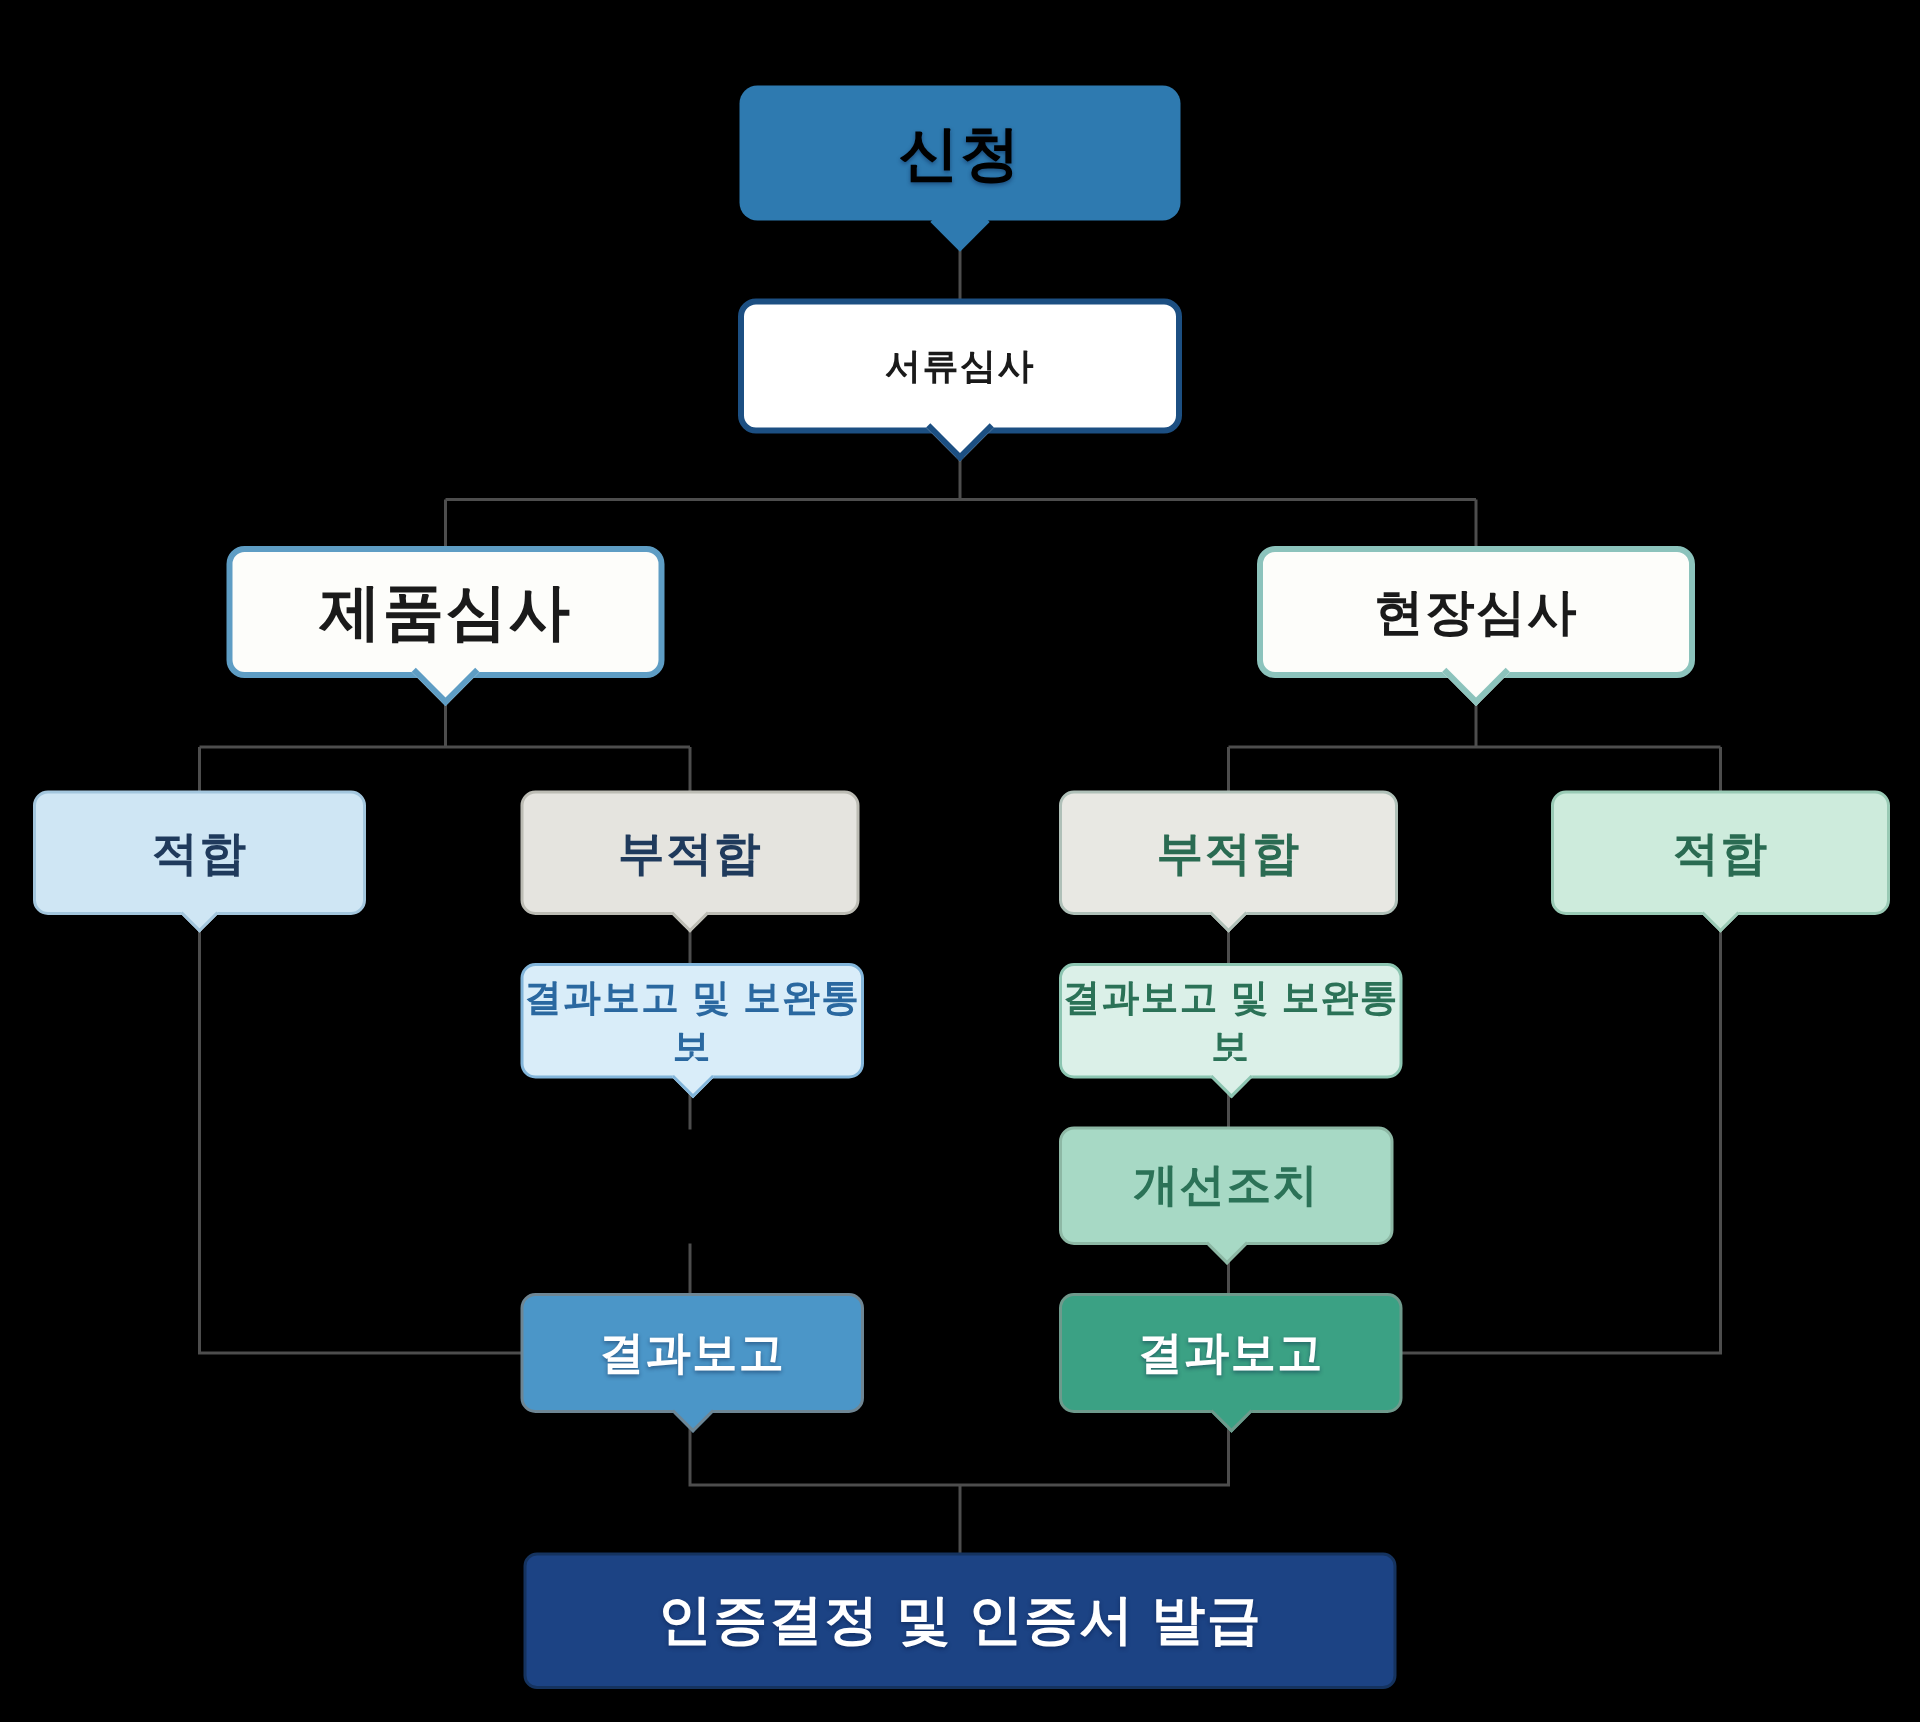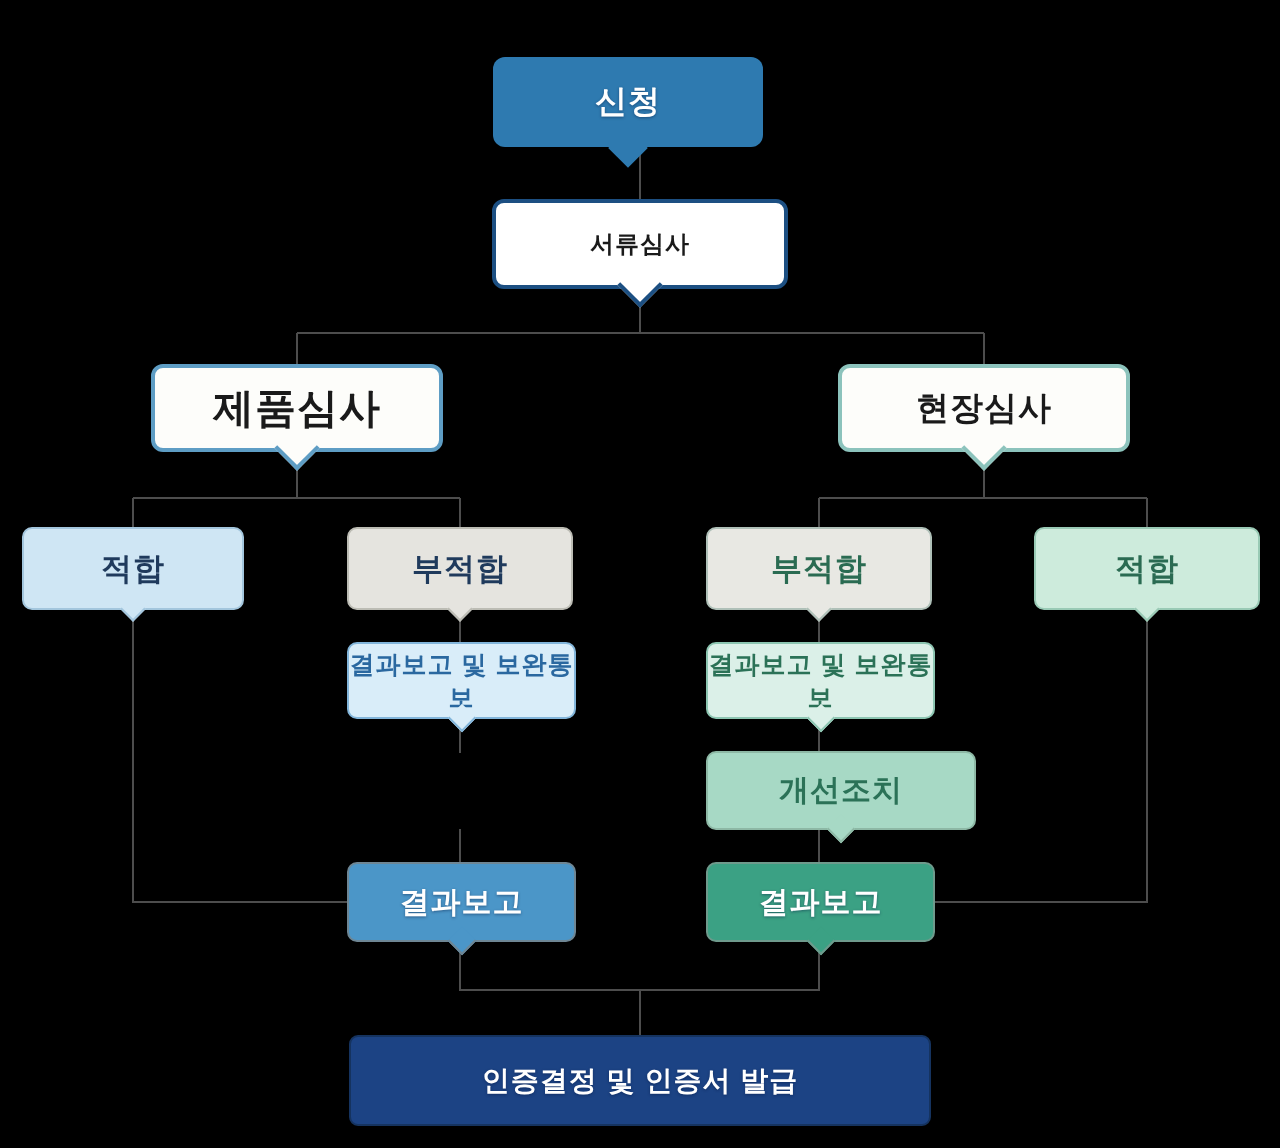--- a/index.html
+++ b/index.html
@@ -29,39 +29,39 @@
     position:absolute;left:50%;bottom:var(--to,-9px);
     width:var(--tw,16px);height:var(--tw,16px);
     background:var(--fill);
     border-right:var(--bw,0px) solid var(--bd,transparent);
     border-bottom:var(--bw,0px) solid var(--bd,transparent);
     transform:translateX(-50%) rotate(45deg);
   }
   .shadowed{text-shadow:0 1px 3px rgba(0,20,60,.45);}
 
   
-  .n-apply   {left:493px;top:57px; width:270px;height:90px;--fill:#2e7ab0;color:#ffffff;font-size:32px;--tw:28px;--to:-15px;}
+  .n-apply   {left:493px;top:57px; width:294px;height:90px;--fill:#2e7ab0;color:#000000;font-size:40px;--tw:28px;--to:-15px;}
   .n-doc     {left:492px;top:199px;width:296px;height:90px;--fill:#ffffff;--bd:#1c4f82;--bw:4px;color:#1a1a1a;font-size:24px;--tw:28px;--to:-16px;}
   .n-product {left:151px;top:364px;width:292px;height:88px;--fill:#fdfdfa;--bd:#5e9dc4;--bw:4px;color:#1a1a1a;font-size:41px;--tw:28px;--to:-16px;}
   .n-site    {left:838px;top:364px;width:292px;height:88px;--fill:#fdfdfa;--bd:#8cc3bc;--bw:4px;color:#1a1a1a;font-size:33px;--tw:28px;--to:-16px;}
 
   .n-ppass   {left:22px;  top:527px;width:222px;height:83px;--fill:#cfe6f4;--bd:#a3c6dd;--bw:2px;color:#1f3a5c;font-size:31px;--tw:16px;--to:-10px;border-radius:10px;}
   .n-pfail   {left:347px; top:527px;width:226px;height:83px;--fill:#e5e4df;--bd:#bcbcb4;--bw:2px;color:#1f3a5c;font-size:31px;--tw:16px;--to:-10px;border-radius:10px;}
   .n-sfail   {left:706px; top:527px;width:226px;height:83px;--fill:#e8e8e3;--bd:#afc0b8;--bw:2px;color:#2a6b52;font-size:31px;--tw:16px;--to:-10px;border-radius:10px;}
   .n-spass   {left:1034px;top:527px;width:226px;height:83px;--fill:#cdebdc;--bd:#99cab5;--bw:2px;color:#2a6b52;font-size:31px;--tw:16px;--to:-10px;border-radius:10px;}
 
   .n-l1 {left:347px;top:642px;width:229px;height:77px;--fill:#d9edf9;--bd:#82b5da;--bw:2px;color:#2a68a0;font-size:25px;--tw:18px;--to:-11px;border-radius:10px;}
   .n-l2 {left:347px;top:751px;width:229px;height:79px;--fill:#a2cfe9;--bd:#8fa3ad;--bw:2px;color:#21618f;font-size:30px;--tw:18px;--to:-11px;border-radius:10px;}
   .n-l3 {left:347px;top:862px;width:229px;height:80px;--fill:#4b96c8;--bd:#6e8694;--bw:2px;color:#fff;font-size:30px;--tw:18px;--to:-11px;border-radius:10px;}
 
   .n-r1 {left:706px;top:642px;width:229px;height:77px;--fill:#dbf0e8;--bd:#8cc5b1;--bw:2px;color:#2b7257;font-size:25px;--tw:18px;--to:-11px;border-radius:10px;}
-  .n-r2 {left:706px;top:751px;width:270px;height:79px;--fill:#a7d9c5;--bd:#8db8a5;--bw:2px;color:#2b7257;font-size:30px;--tw:18px;--to:-11px;border-radius:10px;}
+  .n-r2 {left:706px;top:751px;width:223px;height:79px;--fill:#a7d9c5;--bd:#8db8a5;--bw:2px;color:#2b7257;font-size:30px;--tw:18px;--to:-11px;border-radius:10px;}
   .n-r3 {left:706px;top:862px;width:229px;height:80px;--fill:#3ba184;--bd:#6e9a8c;--bw:2px;color:#fff;font-size:30px;--tw:18px;--to:-11px;border-radius:10px;}
 
-  .n-final{left:349px;top:1035px;width:582px;height:91px;--fill:#1c4384;--bd:#15335f;--bw:2px;color:#fff;font-size:28px;border-radius:9px;}
+  .n-final{left:349px;top:1035px;width:582px;height:91px;--fill:#1c4384;--bd:#15335f;--bw:2px;color:#fff;font-size:36px;border-radius:9px;}
 </style>
 </head>
 <body>
 
 <div class="canvas">
 
   <svg class="wires" width="1280" height="1148" viewBox="0 0 1280 1148">
     <path fill="none" stroke="#4d4d4d" stroke-width="2" d="
       M640 146 V202
       M640 288 V334

